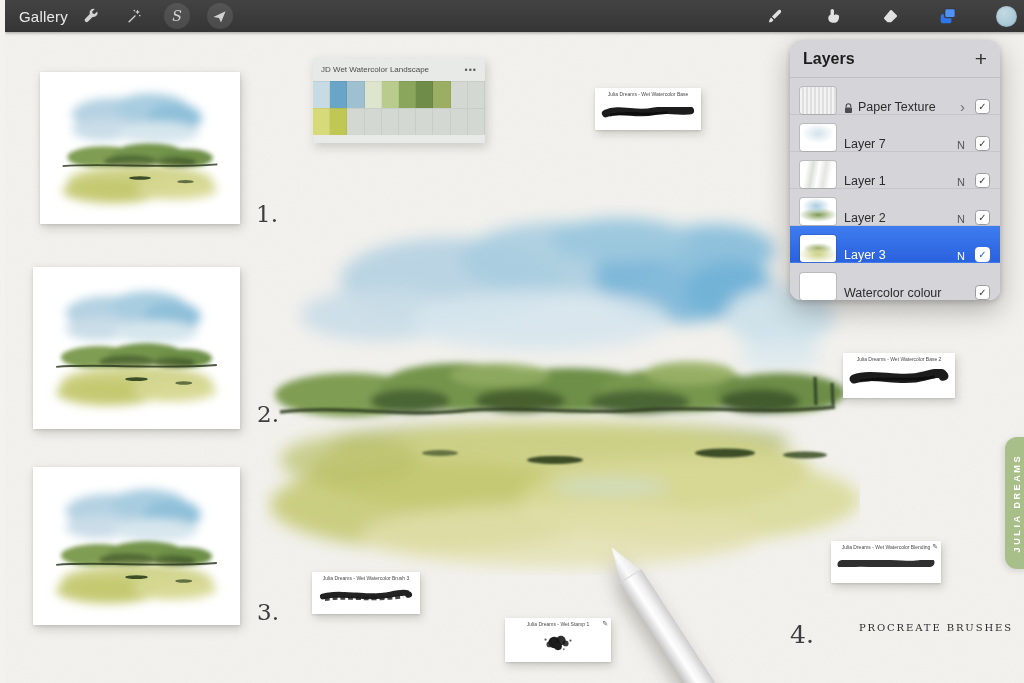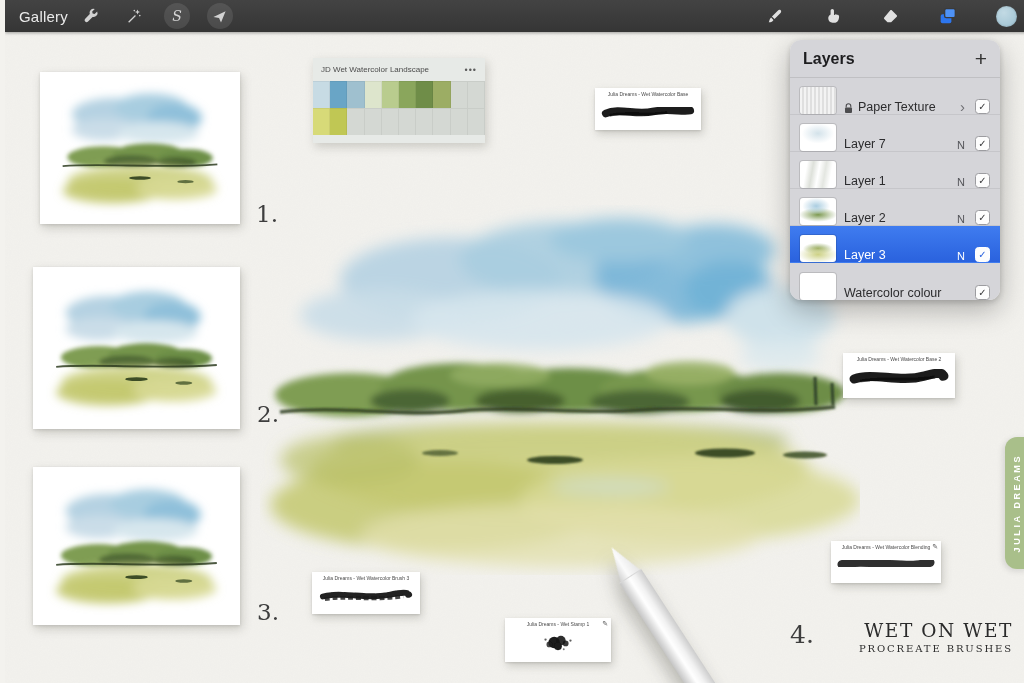--- a/index.html
+++ b/index.html
@@ -403,21 +403,20 @@
         <use href="#stroke-blending"></use>
       </svg>
   </div>
 
   <div class="pencil">
     <div class="pencil-tip"></div>
     <div class="pencil-body"></div>
   </div>
 
   <div class="footer">
-    <div class="f-line">WET ON WET</div>
     <div class="f-sub">PROCREATE BRUSHES</div>
   </div>
 
   <div class="side-tab">
     <span class="side-tab-label">JULIA DREAMS</span>
   </div>
 
   <div class="layers-panel">
     <div class="lp-header">
       <span class="lp-title">Layers</span>

